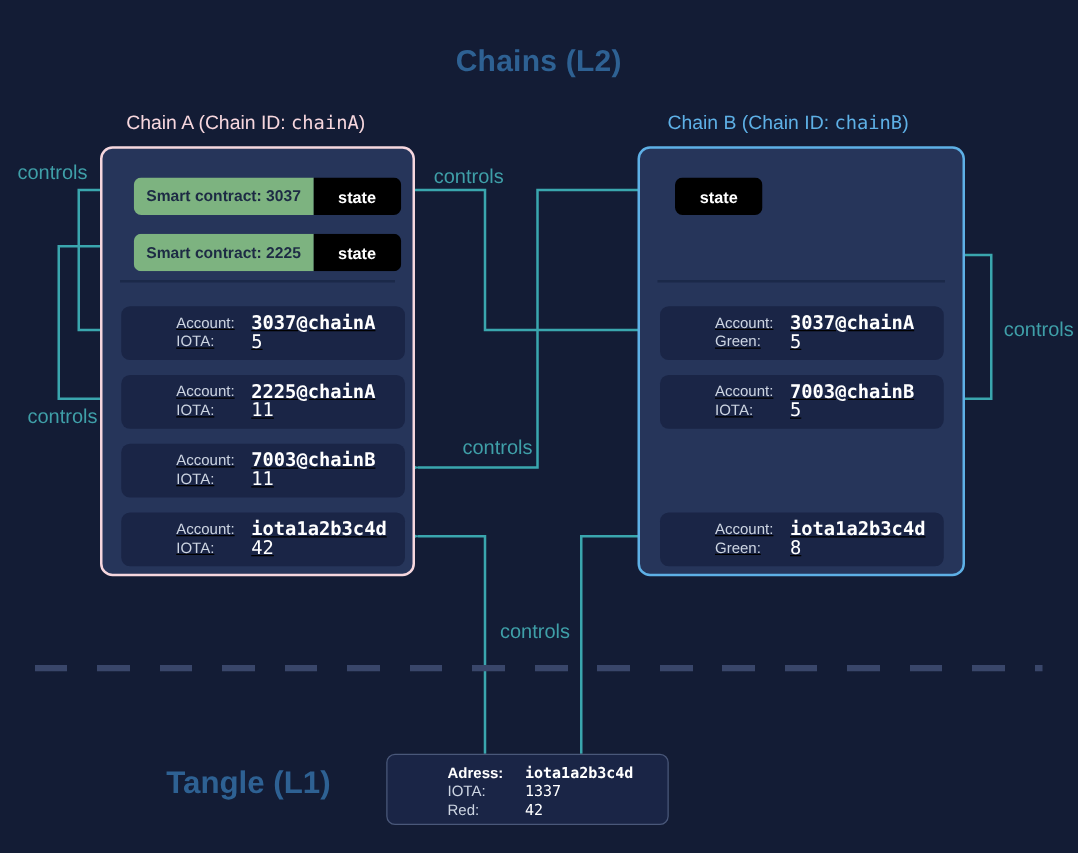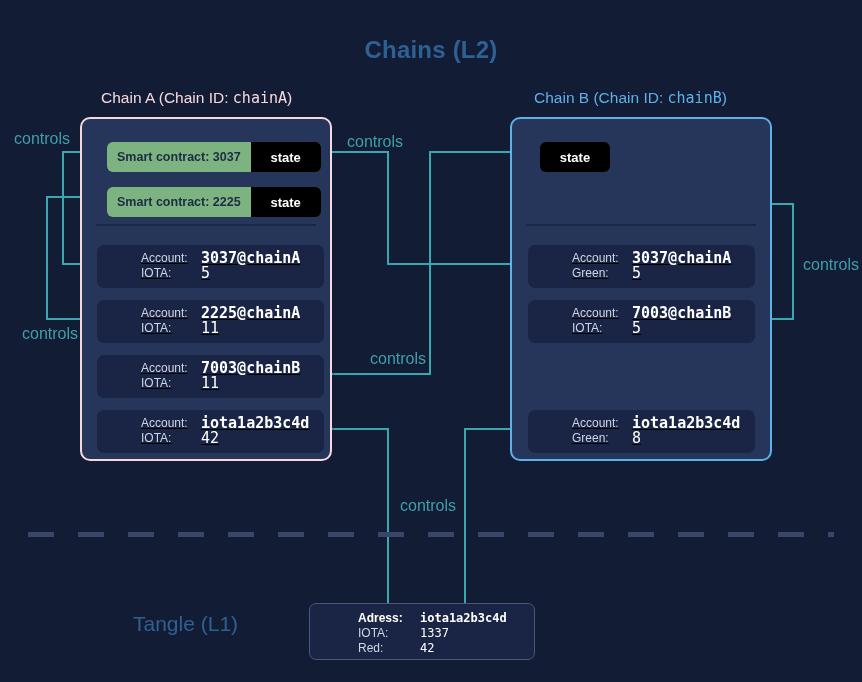--- a/index.html
+++ b/index.html
@@ -17,21 +17,21 @@
 
   
   .main-title{
     position:absolute;left:0;right:0;top:36px;
     text-align:center;
     font-size:24px;font-weight:bold;color:#2e6193;
     letter-spacing:.2px;
   }
   .tangle-title{
     position:absolute;left:133px;top:612px;
-    font-size:21px;font-weight:normal;color:#2e6193;
+    font-size:25px;font-weight:bold;color:#2e6193;
   }
 
   .chain-title{
     position:absolute;font-size:15.5px;white-space:nowrap;
   }
   .chain-title .mono{font-family:"DejaVu Sans Mono", monospace;font-size:15px;}
   #chainA-title{left:101px;top:89px;color:#f7d7de;}
   #chainB-title{left:534px;top:89px;color:#5eb0e6;}
 
   

